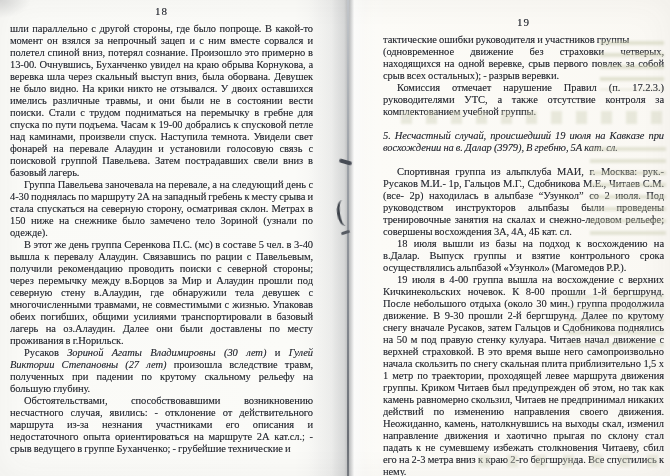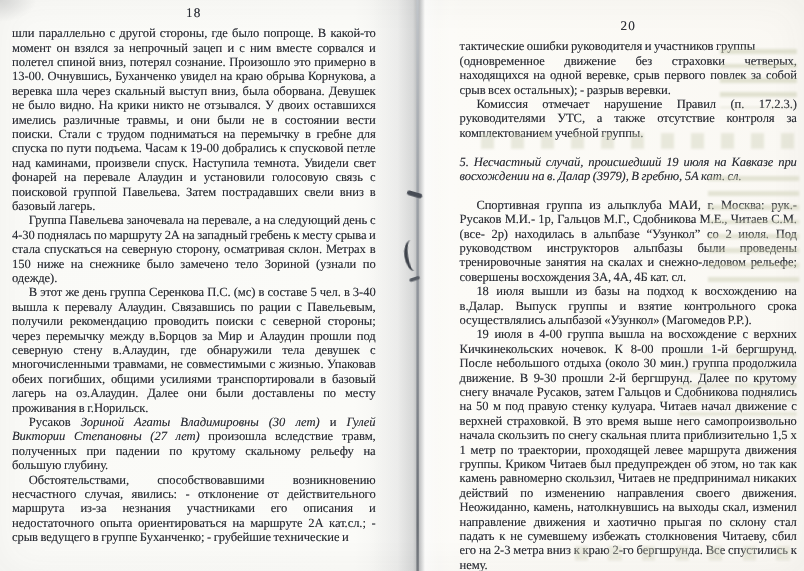--- a/index.html
+++ b/index.html
@@ -91,21 +91,21 @@
     <div class="page-body">
       <p>шли параллельно с другой стороны, где было попроще. В какой-то момент он взялся за непрочный зацеп и с ним вместе сорвался и полетел спиной вниз, потерял сознание. Произошло это примерно в 13-00. Очнувшись, Буханченко увидел на краю обрыва Корнукова, а веревка шла через скальный выступ вниз, была оборвана. Девушек не было видно. На крики никто не отзывался. У двоих оставшихся имелись различные травмы, и они были не в состоянии вести поиски. Стали с трудом подниматься на перемычку в гребне для спуска по пути подъема. Часам к 19-00 добрались к спусковой петле над каминами, произвели спуск. Наступила темнота. Увидели свет фонарей на перевале Алаудин и установили голосовую связь с поисковой группой Павельева. Затем пострадавших свели вниз в базовый лагерь.</p>
       <p class="indent">Группа Павельева заночевала на перевале, а на следующий день с 4-30 поднялась по маршруту 2А на западный гребень к месту срыва и стала спускаться на северную сторону, осматривая склон. Метрах в 150 ниже на снежнике было замечено тело Зориной (узнали по одежде).</p>
       <p class="indent">В этот же день группа Серенкова П.С. (мс) в составе 5 чел. в 3-40 вышла к перевалу Алаудин. Связавшись по рации с Павельевым, получили рекомендацию проводить поиски с северной стороны; через перемычку между в.Борцов за Мир и Алаудин прошли под северную стену в.Алаудин, где обнаружили тела девушек с многочисленными травмами, не совместимыми с жизнью. Упаковав обеих погибших, общими усилиями транспортировали в базовый лагерь на оз.Алаудин. Далее они были доставлены по месту проживания в г.Норильск.</p>
       <p class="indent"><span>Русаков </span><span class="italic">Зориной Агаты Владимировны (30 лет)</span><span> и </span><span class="italic">Гулей Виктории Степановны (27 лет)</span><span> произошла вследствие травм, полученных при падении по крутому скальному рельефу на большую глубину.</span></p>
       <p class="indent">Обстоятельствами, способствовавшими возникновению несчастного случая, явились: - отклонение от действительного маршрута из-за незнания участниками его описания и недостаточного опыта ориентироваться на маршруте 2А кат.сл.; - срыв ведущего в группе Буханченко; - грубейшие технические и</p>
     </div>
   </div>
 
   <div class="page-block right-block page-text">
-    <div class="page-number">20</div>
+    <div class="page-number">19</div>
     <div class="page-body">
       <p class="nojust">тактические ошибки руководителя и участников группы</p>
       <p>(одновременное движение без страховки четверых, находящихся на одной веревке, срыв первого повлек за собой срыв всех остальных); - разрыв веревки.</p>
       <p class="indent">Комиссия отмечает нарушение Правил (п. 17.2.3.) руководителями УТС, а также отсутствие контроля за комплектованием учебной группы.</p>
       <p class="heading gap-before">5. Несчастный случай, происшедший 19 июля на Кавказе при восхождении на в. Далар (3979), В гребню, 5А кат. сл.</p>
       <p class="indent gap-before">Спортивная группа из альпклуба МАИ, г. Москва: рук.- Русаков М.И.- 1р, Гальцов М.Г., Сдобникова М.Е., Читаев С.М. (все- 2р) находилась в альпбазе “Узункол” со 2 июля. Под руководством инструкторов альпбазы были проведены тренировочные занятия на скалах и снежно-ледовом рельефе; совершены восхождения 3А, 4А, 4Б кат. сл.</p>
       <p class="indent">18 июля вышли из базы на подход к восхождению на в.Далар. Выпуск группы и взятие контрольного срока осуществлялись альпбазой «Узункол» (Магомедов Р.Р.).</p>
       <p class="indent">19 июля в 4-00 группа вышла на восхождение с верхних Кичкинекольских ночевок. К 8-00 прошли 1-й бергшрунд. После небольшого отдыха (около 30 мин.) группа продолжила движение. В 9-30 прошли 2-й бергшрунд. Далее по крутому снегу вначале Русаков, затем Гальцов и Сдобникова поднялись на 50 м под правую стенку кулуара. Читаев начал движение с верхней страховкой. В это время выше него самопроизвольно начала скользить по снегу скальная плита приблизительно 1,5 х 1 метр по траектории, проходящей левее маршрута движения группы. Криком Читаев был предупрежден об этом, но так как камень равномерно скользил, Читаев не предпринимал никаких действий по изменению направления своего движения. Неожиданно, камень, натолкнувшись на выходы скал, изменил направление движения и хаотично прыгая по склону стал падать к не сумевшему избежать столкновения Читаеву, сбил его на 2-3 метра вниз к краю 2-го бергшрунда. Все спустились к нему.</p>
     </div>
   </div>

